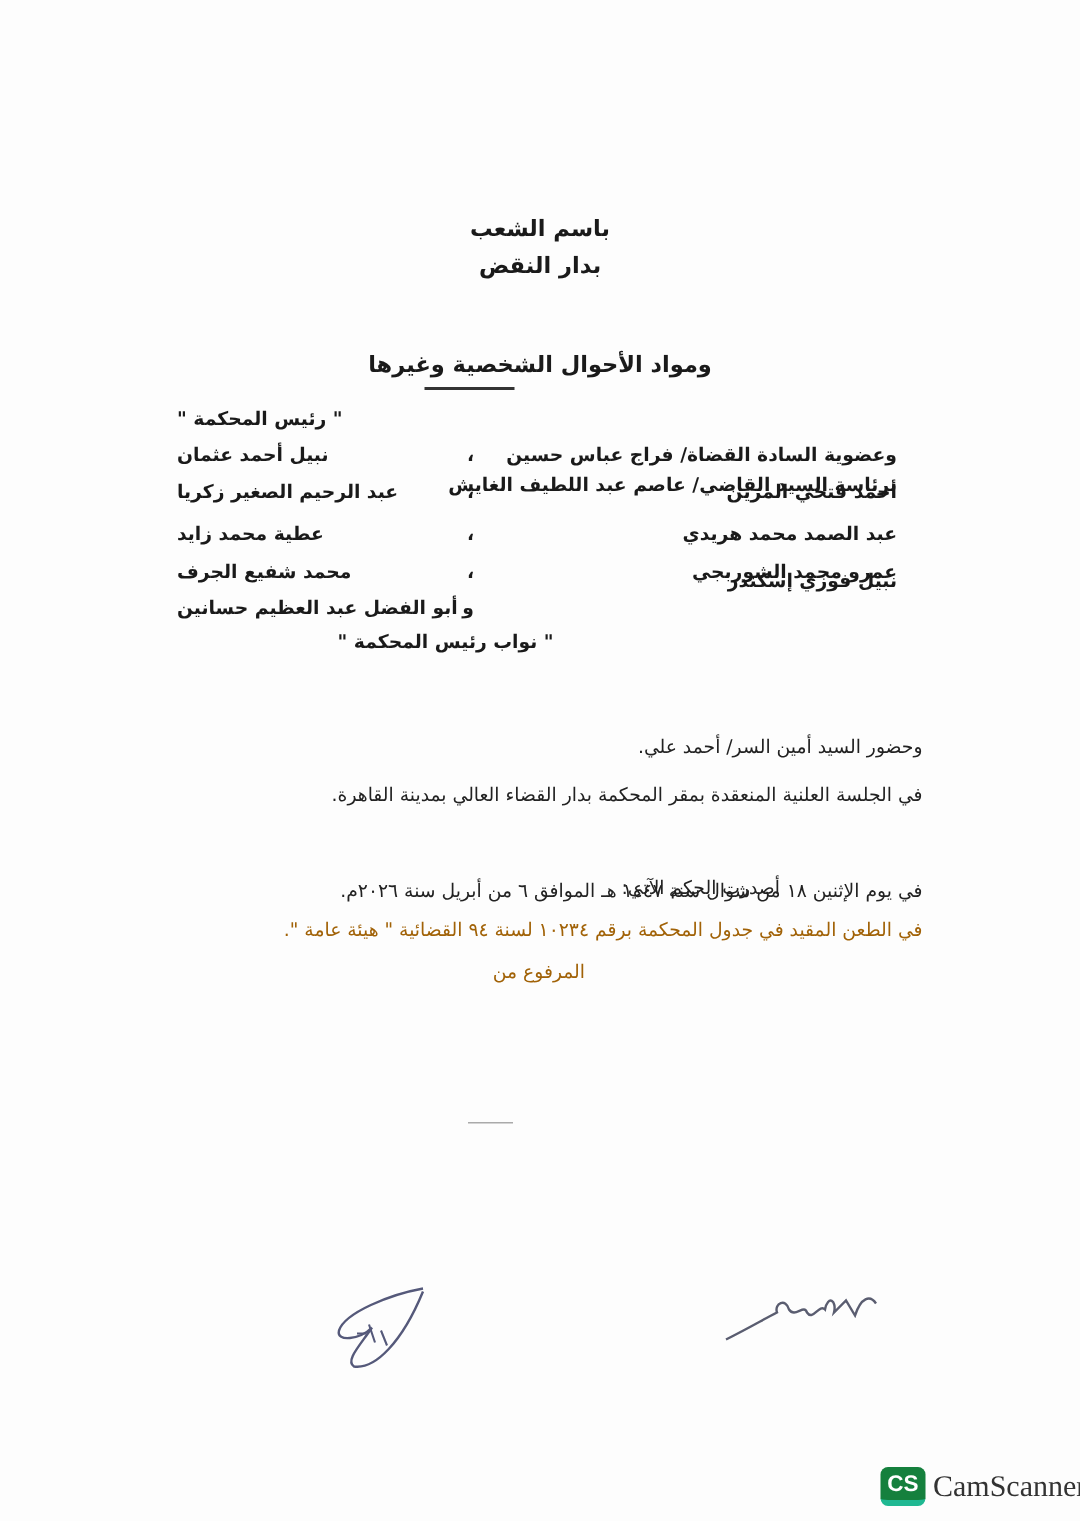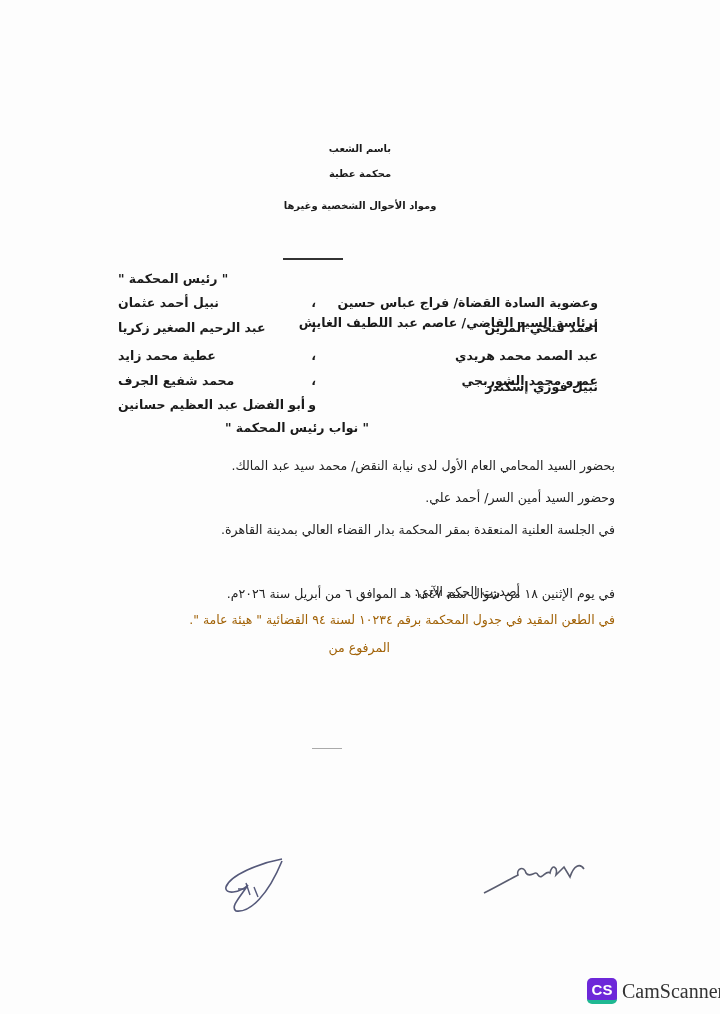--- a/index.html
+++ b/index.html
@@ -4,42 +4,42 @@
 <style>
   html, body { margin: 0; padding: 0; }
   body {
     width: 720px; height: 1014px; position: relative; overflow: hidden;
     background: #fdfdfd;
     font-family: "DejaVu Sans", sans-serif;
     color: #1a1a1a;
   }
   .page { position: absolute; inset: 0; direction: rtl; }
   .center { position: absolute; left: 0; right: 0; text-align: center; }
-  .hdr { font-weight: bold; font-size: 10px; }
+  .hdr { font-weight: bold; font-size: 15px; }
   .divider { position: absolute; left: 283px; top: 258px; width: 60px; height: 2px; background: #333; }
   .bench-row { position: absolute; font-size: 12.5px; font-weight: bold; white-space: nowrap; }
   .bench-right { right: 122px; text-align: right; }
   .bench-sep { right: 404px; }
   .bench-left { left: 118px; text-align: left; direction: rtl; }
   .para { position: absolute; right: 105px; font-size: 12.5px; white-space: nowrap; color: #222; }
   .faint { color: #a16207; }
   .against { position: absolute; left: 312px; top: 740px; width: 30px; height: 8px; border-bottom: 1.5px solid #aaa; }
   .sig { position: absolute; }
   .cs-badge { position: absolute; left: 587px; top: 978px; display: flex; align-items: center; direction: ltr; }
-  .cs-logo { width: 30px; height: 26px; background: #6d28d9; border-radius: 5px; color: #fff; font-weight: bold; font-size: 15px; display: flex; align-items: center; justify-content: center; border-bottom: 4px solid #1fb892; box-sizing: border-box; font-family: "Liberation Sans", sans-serif; }
+  .cs-logo { width: 30px; height: 26px; background: #15803d; border-radius: 5px; color: #fff; font-weight: bold; font-size: 15px; display: flex; align-items: center; justify-content: center; border-bottom: 4px solid #1fb892; box-sizing: border-box; font-family: "Liberation Sans", sans-serif; }
   .cs-text { margin-left: 5px; font-size: 20px; color: #333; font-family: "Liberation Serif", serif; }
 </style>
 </head>
 <body>
 
 <div class="page">
 
   <div class="center hdr" style="top:143px;">باسم الشعب</div>
-  <div class="center hdr" style="top:168px;">محكمة عطية</div>
-  <div class="center hdr" style="top:200px;">ومواد الأحوال الشخصية وغيرها</div>
+  <div class="center hdr" style="top:168px;">بدار النقض</div>
+  <div class="center hdr" style="top:234px;">ومواد الأحوال الشخصية وغيرها</div>
 
   <div class="divider"></div>
 
   <div class="bench-row bench-right" style="top:271px;margin-top:44px;">برئاسة السيد القاضي/ عاصم عبد اللطيف الغايش</div>
   <div class="bench-row bench-left" style="top:271px;">" رئيس المحكمة "</div>
 
   <div class="bench-row bench-right" style="top:295px;">وعضوية السادة القضاة/ فراج عباس حسين</div>
   <div class="bench-row bench-sep" style="top:295px;">،</div>
   <div class="bench-row bench-left" style="top:295px;">نبيل أحمد عثمان</div>
 
@@ -54,21 +54,20 @@
   <div class="bench-row bench-right" style="top:373px;">عمرو محمد الشوربجي</div>
   <div class="bench-row bench-sep" style="top:373px;">،</div>
   <div class="bench-row bench-left" style="top:373px;">محمد شفيع الجرف</div>
 
   <div class="bench-row bench-right" style="top:379px;">نبيل فوزي إسكندر</div>
   <div class="bench-row bench-sep" style="top:397px;">و</div>
   <div class="bench-row bench-left" style="top:397px;">أبو الفضل عبد العظيم حسانين</div>
 
   <div class="bench-row" style="top:420px; left:225px;">" نواب رئيس المحكمة "</div>
 
-  <div class="para" style="top:458px;">بحضور السيد المحامي العام الأول لدى نيابة النقض/ محمد سيد عبد المالك.</div>
   <div class="para" style="top:490px;">وحضور السيد أمين السر/ أحمد علي.</div>
   <div class="para" style="top:522px;text-align:center;">في الجلسة العلنية المنعقدة بمقر المحكمة بدار القضاء العالي بمدينة القاهرة.</div>
   <div class="para" style="top:586px;">في يوم الإثنين ١٨ من شوال سنة ١٤٤٧ هـ الموافق ٦ من أبريل سنة ٢٠٢٦م.</div>
   <div class="para" style="top:584px; right:200px;">أصدرت الحكم الآتي:</div>
   <div class="para faint" style="top:612px;">في الطعن المقيد في جدول المحكمة برقم ١٠٢٣٤ لسنة ٩٤ القضائية " هيئة عامة ".</div>
   <div class="para faint" style="top:640px; right:330px;">المرفوع من</div>
 
   <div class="against"></div>
 
   <svg class="sig" style="left:220px; top:855px;" width="80" height="60" viewBox="0 0 80 60">

